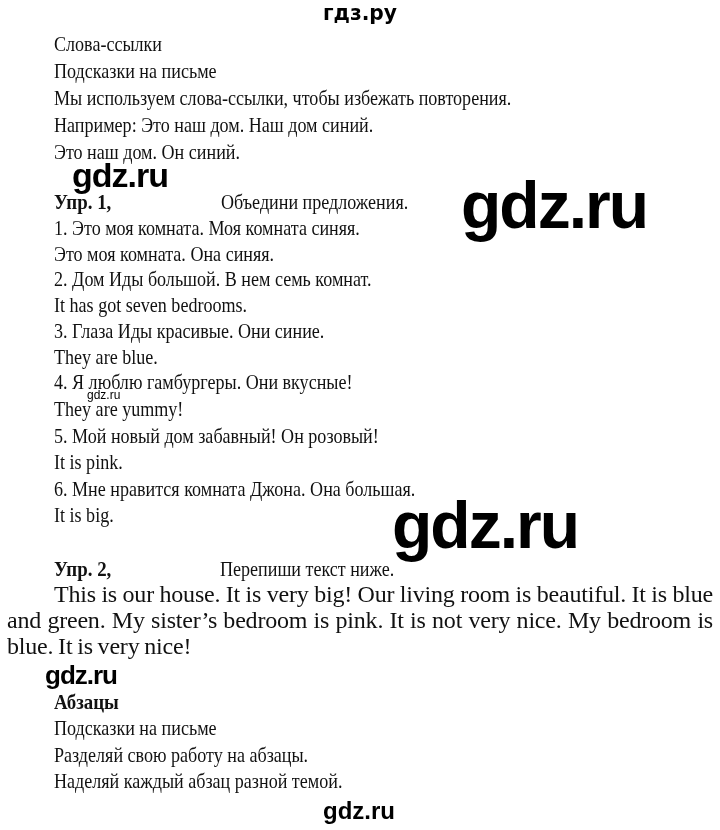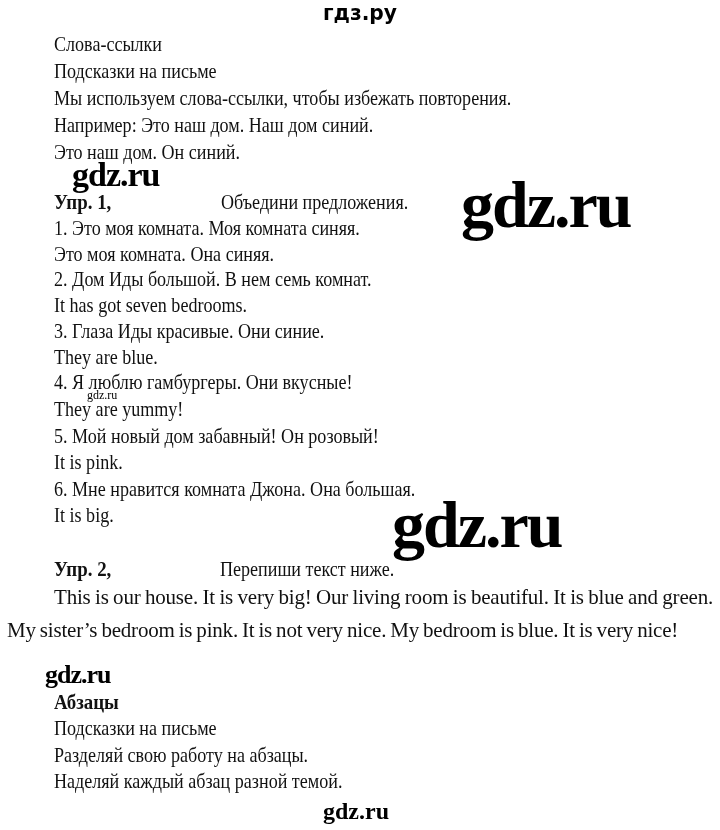--- a/index.html
+++ b/index.html
@@ -7,25 +7,25 @@
     width: 720px; height: 830px; position: relative; overflow: hidden;
     font-family: "Liberation Serif", serif; color: #111111;
   }
   .line {
     position: absolute; left: 54px; font-size: 21px; line-height: 26px;
     white-space: nowrap; transform: scaleX(0.86); transform-origin: left top;
   }
   .label { position: absolute; left: 54px; font-size: 21px; line-height: 26px; font-weight: bold; white-space: nowrap; transform: scaleX(0.9); transform-origin: left top; }
   .task { position: absolute; left: 221px; font-size: 21px; line-height: 26px; white-space: nowrap; transform: scaleX(0.86); transform-origin: left top; }
   .para {
-    position: absolute; left: 7px; width: 706px; font-size: 21px; line-height: 33px;
+    position: absolute; left: 7px; width: 706px; font-size: 24px; line-height: 26px;
     text-align: justify; text-indent: 47px; letter-spacing: -0.2px; word-spacing: -1px;
   }
   .wm {
-    position: absolute; font-family: Liberation Serif, serif; font-weight: bold;
+    position: absolute; font-family: Liberation Sans, sans-serif; font-weight: bold;
     color: #000000; white-space: nowrap; line-height: 1;
   }
   .header {
     position: absolute; top: 0px; left: 323px; font-family: "DejaVu Sans", sans-serif;
     font-weight: bold; font-size: 22px; line-height: 26px; color: #000;
     transform: scaleX(0.92); transform-origin: left top;
   }
 </style>
 </head>
 <body>

